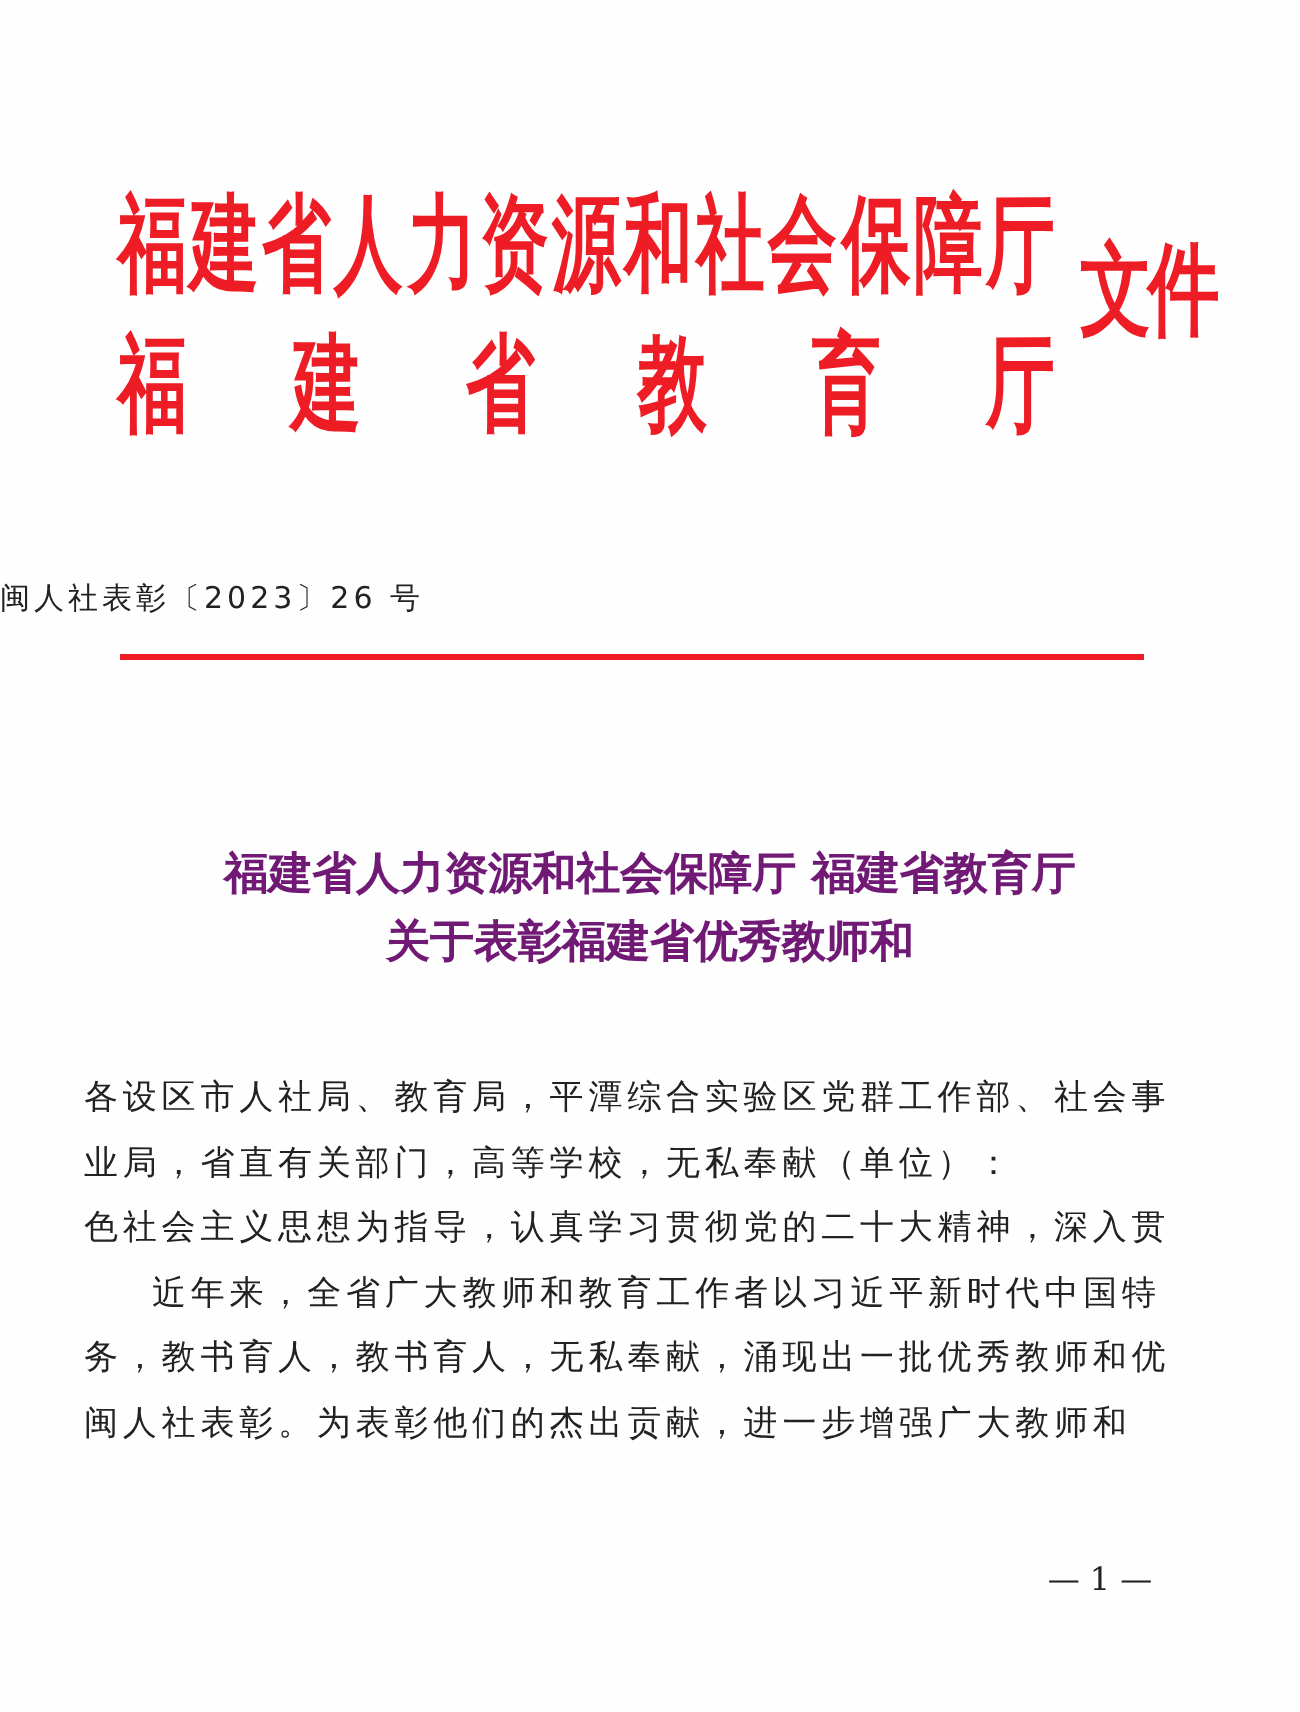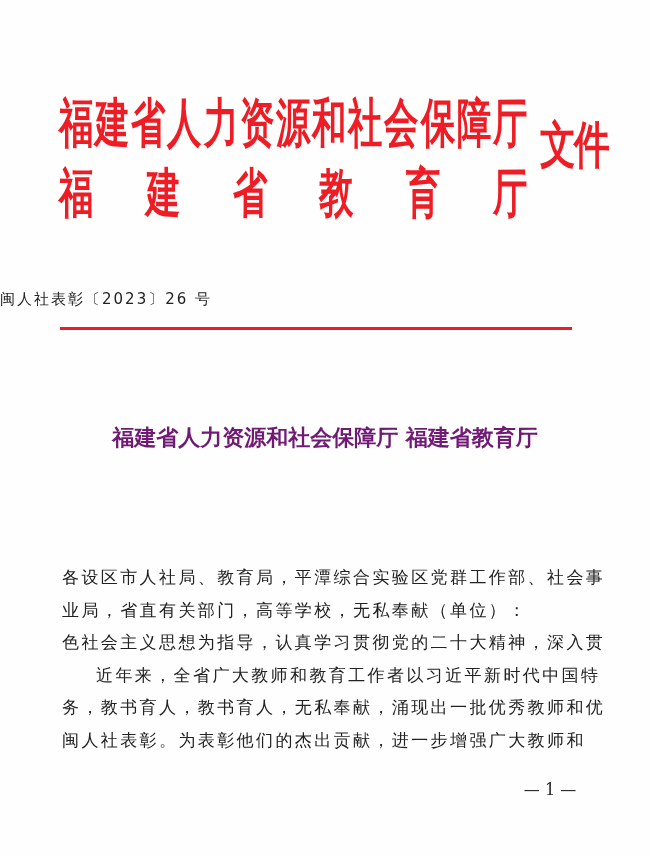--- a/index.html
+++ b/index.html
@@ -85,29 +85,28 @@
       font-family: "DejaVu Serif", "Liberation Serif", serif;
       font-weight: bold;
       font-size: 22px;
       line-height: 34px;
       color: #701a75;
       margin-top: 32px;
     }
     .title div { white-space: nowrap; }
     .body-text {
       position: absolute;
-      left: 62px;
+      left: 42px;
       top: 533px;
       width: 540px;
       font-family: "DejaVu Sans", "Liberation Sans", sans-serif;
       font-size: 17px;
       line-height: 32.5px;
       color: #222;
       letter-spacing: 2.4px;
-      margin-top: 28px;
     }
     .body-text .line { white-space: nowrap; height: 32.5px; }
     .body-text .indent { padding-left: 34px; }
     .page-number {
       position: absolute;
       left: 515px;
       top: 780px;
       width: 70px;
       text-align: center;
       font-family: "DejaVu Serif", "Liberation Serif", serif;
@@ -147,20 +146,21 @@
   </div>
 
   <div class="wenjian">文件</div>
 
   <div class="doc-number">闽人社表彰〔2023〕26 号</div>
 
   <div class="red-rule"></div>
 
   <div class="title">
     <div>福建省人力资源和社会保障厅 福建省教育厅</div>
+    <div>关于表彰福建省优秀教师和</div>
   </div>
 
   <div class="body-text">
     <div class="line">各设区市人社局、教育局，平潭综合实验区党群工作部、社会事</div>
     <div class="line">业局，省直有关部门，高等学校，无私奉献（单位）：</div>
     <div class="line">色社会主义思想为指导，认真学习贯彻党的二十大精神，深入贯</div>
     <div class="line indent">近年来，全省广大教师和教育工作者以习近平新时代中国特</div>
     <div class="line">务，教书育人，教书育人，无私奉献，涌现出一批优秀教师和优</div>
     <div class="line">闽人社表彰。为表彰他们的杰出贡献，进一步增强广大教师和</div>
   </div>

